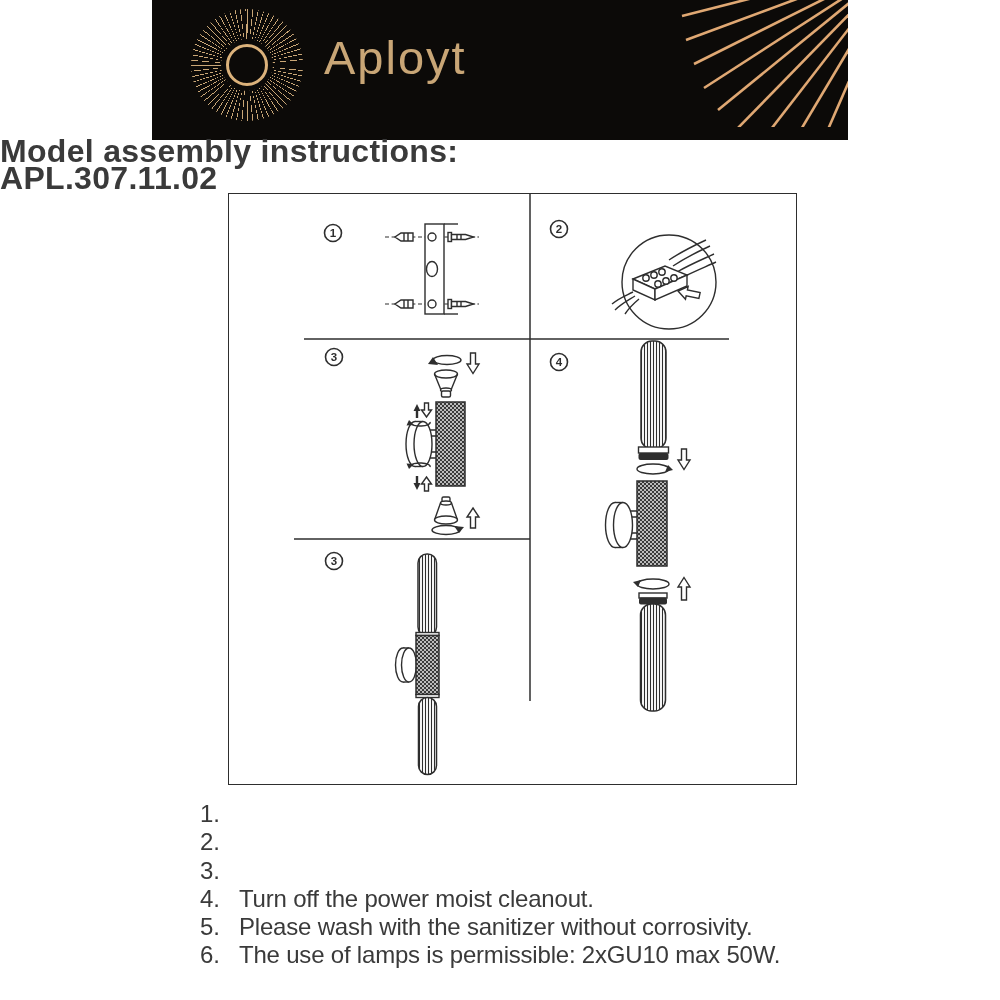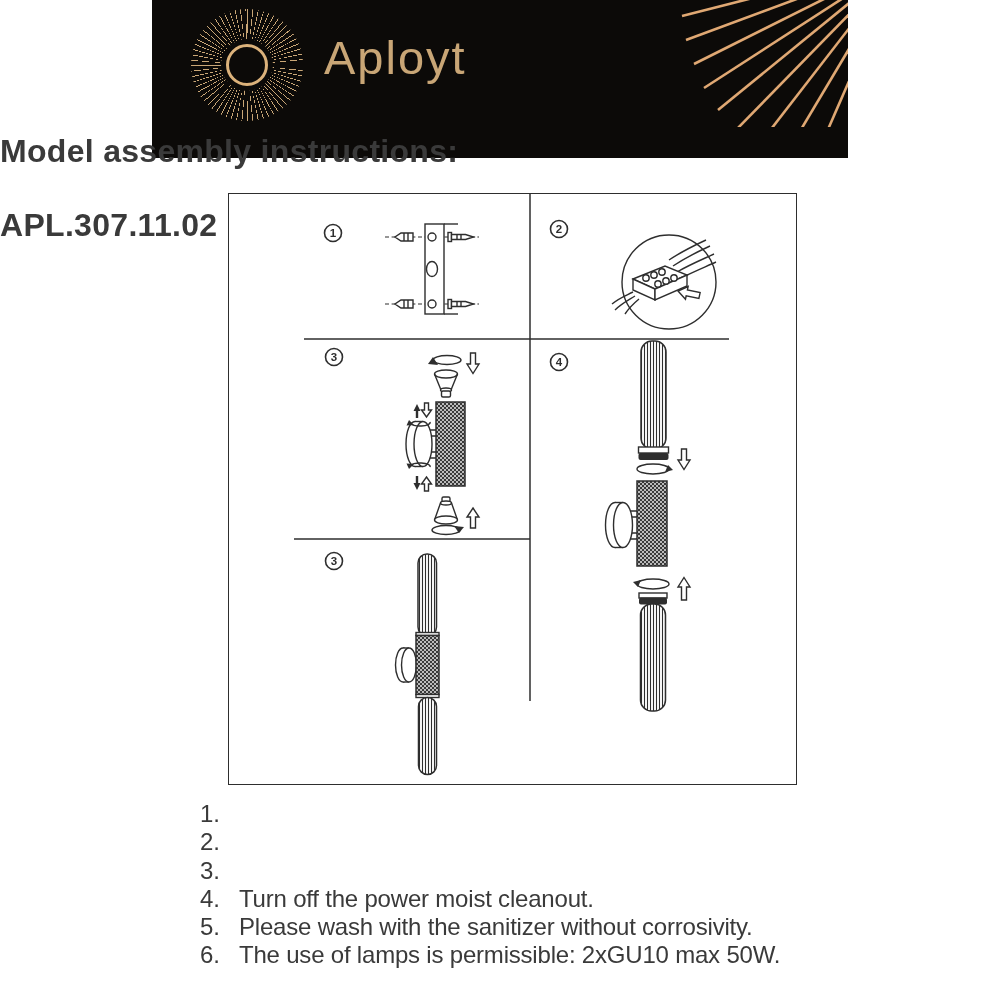--- a/index.html
+++ b/index.html
@@ -4,38 +4,38 @@
 <style>
   :root{
     --ink:#2e2e2e; --text:#3a3a3a; --header-bg:#0c0a08;
     --gold:#c9a676; --ray-gold:#e0a873; --paper:#ffffff;
   }
   html,body{margin:0;padding:0;}
   body{width:1000px;height:1000px;background:var(--paper);position:relative;
        font-family:"Liberation Sans",sans-serif;overflow:hidden;}
 
   
-  .banner{position:absolute;left:152px;top:0;width:696px;height:158px;
+  .banner{position:absolute;left:152px;top:0;width:696px;height:140px;
           background:var(--header-bg);overflow:hidden;}
   .sunburst{position:absolute;left:39px;top:9px;width:112px;height:112px;border-radius:50%;
             background:repeating-conic-gradient(var(--gold) 0deg .9deg, transparent .9deg 5.6deg);}
   .sun-mask{position:absolute;left:50%;top:50%;transform:translate(-50%,-50%);
             width:52px;height:52px;border-radius:50%;background:var(--header-bg);}
   .sun-ring{position:absolute;left:50%;top:50%;transform:translate(-50%,-50%);
             width:42px;height:42px;border-radius:50%;border:3.5px solid #dcb27b;
             background:var(--header-bg);box-sizing:border-box;}
   .wordmark{position:absolute;left:172px;top:34px;color:var(--gold);
             font-size:47px;letter-spacing:2px;line-height:1;font-weight:400;}
   .rays{position:absolute;right:0;top:0;width:696px;height:127px;}
   .rays line{stroke:var(--ray-gold);stroke-width:2.6;}
 
   
   .h-title{position:absolute;left:0;width:1000px;color:var(--text);
            font-size:32px;letter-spacing:.3px;font-weight:bold;}
-  .h1{top:133px;} .h2{top:160px;margin-top:47px;}
+  .h1{top:133px;} .h2{top:160px;}
 
   
   .dbox{position:absolute;left:228px;top:193px;width:569px;height:592px;
         border:1.6px solid var(--ink);box-sizing:border-box;background:#fff;}
   .ln{stroke:var(--ink);stroke-width:1.4;fill:none;}
   .wf{stroke:var(--ink);stroke-width:1.4;fill:#fff;}
   .fl{fill:var(--ink);stroke:none;}
   .dsh{stroke:var(--ink);stroke-width:1.1;fill:none;stroke-dasharray:4 2.6;}
   .tube{stroke:var(--ink);stroke-width:1.5;}
   .div{stroke:var(--ink);stroke-width:1.5;}

